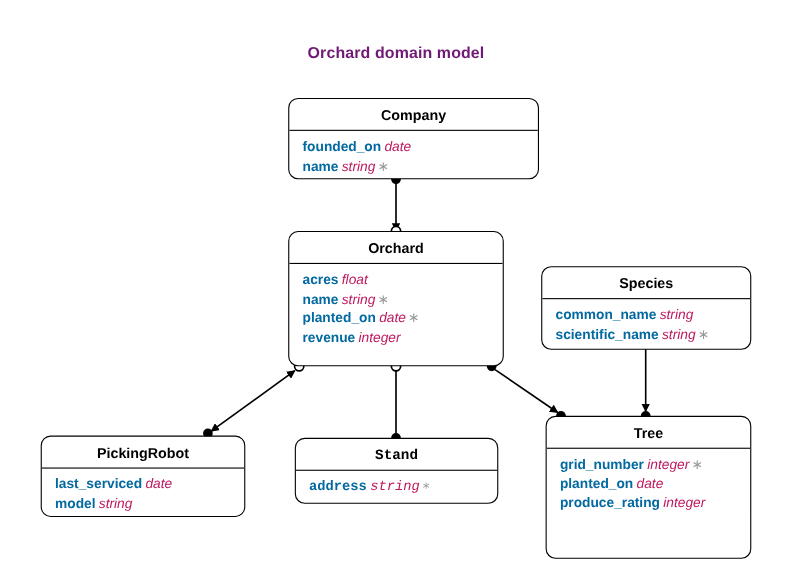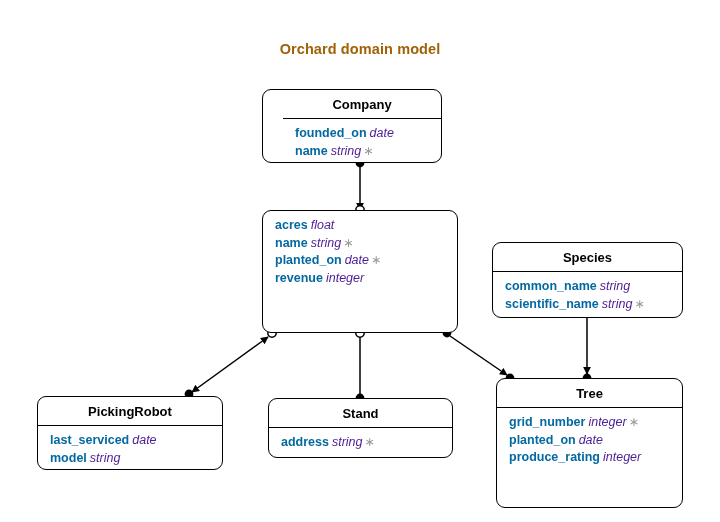--- a/index.html
+++ b/index.html
@@ -27,21 +27,21 @@
     pointer-events: none;
   }
   #diagram-title {
     position: absolute;
     left: 0;
     top: 41px;
     width: 720px;
     text-align: center;
     font-size: 14.5px;
     font-weight: bold;
-    color: #a16207;
+    color: #701a75;
     letter-spacing: 0.1px;
   }
   .entity {
     position: absolute;
     box-sizing: border-box;
     border: 1.4px solid #000000;
     border-radius: 9px;
     background: #ffffff;
     overflow: hidden;
   }
@@ -63,21 +63,21 @@
     line-height: 17.5px;
     white-space: nowrap;
     color: #000000;
   }
   .attr-name {
     font-weight: bold;
     color: #0369a1;
   }
   .attr-type {
     font-style: italic;
-    color: #4c1d95;
+    color: #be185d;
     margin-left: 3px;
   }
   .attr-req {
     color: #9a9a9a;
     margin-left: 2px;
     font-style: normal;
   }
 </style>
 </head>
 <body>
@@ -117,33 +117,34 @@
       <circle cx="510" cy="378" r="4.4" fill="#000000"></circle>
     </g>
 
     <g>
       <line x1="587" y1="307" x2="587" y2="374" stroke="#000000" stroke-width="1.5" marker-end="url(#arrow)"></line>
       <circle cx="587" cy="307" r="4.2" fill="#ffffff" stroke="#000000" stroke-width="1.5"></circle>
       <circle cx="587" cy="378" r="4.4" fill="#000000"></circle>
     </g>
   </svg>
 
-  <div class="entity" style="left:262px; top:89px; width:180px; height:74px;padding-left:20px;">
+  <div class="entity" style="left:262px; top:89px; width:228px; height:74px;">
     <div class="entity-title">Company</div>
     <div class="entity-attrs">
       <div class="attr">
         <span class="attr-name">founded_on</span><span class="attr-type">date</span><span class="attr-req"></span>
       </div>
       <div class="attr">
         <span class="attr-name">name</span><span class="attr-type">string</span><span class="attr-req">∗</span>
       </div>
     </div>
   </div>
 
   <div class="entity" style="left:262px; top:210px; width:196px; height:123px;">
+    <div class="entity-title">Orchard</div>
     <div class="entity-attrs">
       <div class="attr">
         <span class="attr-name">acres</span><span class="attr-type">float</span><span class="attr-req"></span>
       </div>
       <div class="attr">
         <span class="attr-name">name</span><span class="attr-type">string</span><span class="attr-req">∗</span>
       </div>
       <div class="attr">
         <span class="attr-name">planted_on</span><span class="attr-type">date</span><span class="attr-req">∗</span>
       </div>
@@ -170,21 +171,21 @@
     <div class="entity-attrs">
       <div class="attr">
         <span class="attr-name">last_serviced</span><span class="attr-type">date</span><span class="attr-req"></span>
       </div>
       <div class="attr">
         <span class="attr-name">model</span><span class="attr-type">string</span><span class="attr-req"></span>
       </div>
     </div>
   </div>
 
-  <div class="entity" style="left:268px; top:398px; width:185px; height:60px;">
+  <div class="entity" style="left:268px; top:398px; width:185px; height:60px;font-family:Liberation Mono, monospace;">
     <div class="entity-title">Stand</div>
     <div class="entity-attrs">
       <div class="attr">
         <span class="attr-name">address</span><span class="attr-type">string</span><span class="attr-req">∗</span>
       </div>
     </div>
   </div>
 
   <div class="entity" style="left:496px; top:378px; width:187px; height:130px;">
     <div class="entity-title">Tree</div>

